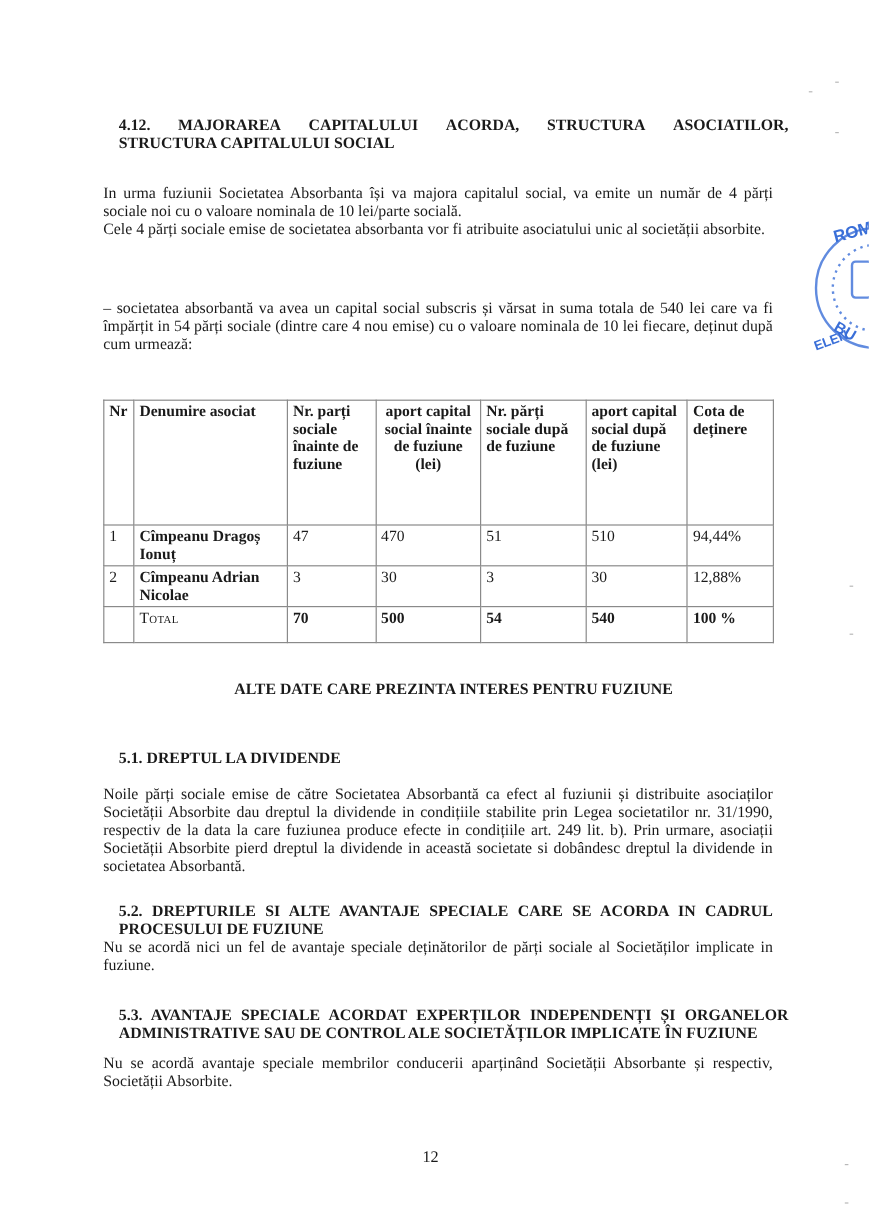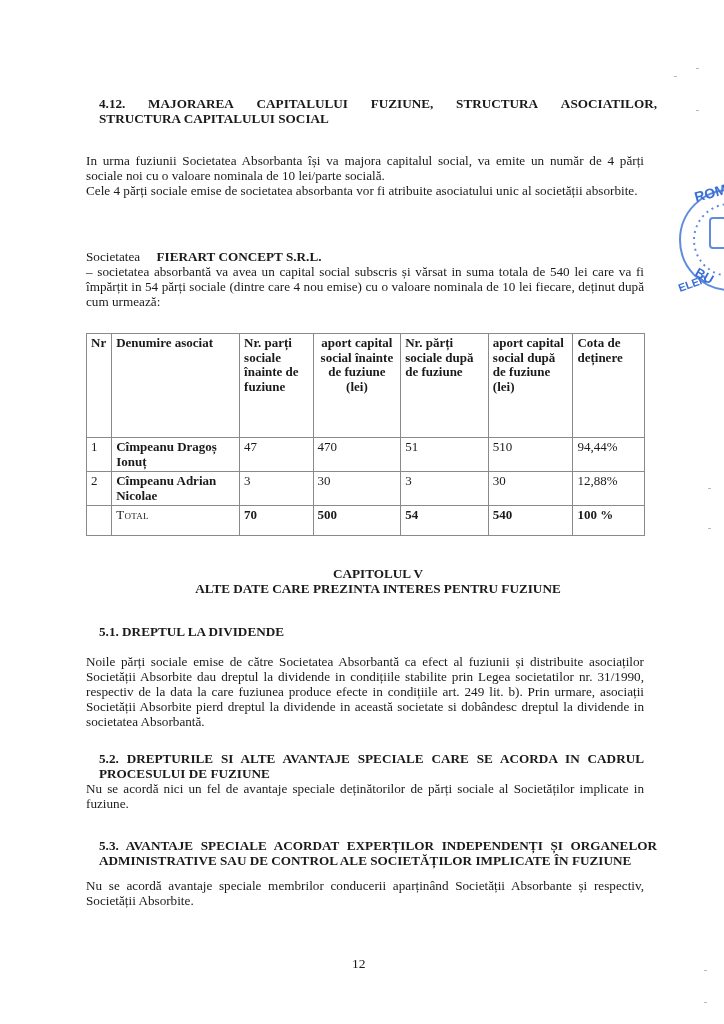--- a/index.html
+++ b/index.html
@@ -41,34 +41,33 @@
 </head>
 <body>
 
 <div class="page">
 
   <div class="block bold h412">
     <div class="l1">
       <span>4.12.</span>
       <span>MAJORAREA</span>
       <span>CAPITALULUI</span>
-      <span>FUZIUNE,</span>
+      <span>ACORDA,</span>
       <span>STRUCTURA</span>
       <span>ASOCIATILOR,</span>
     </div>
     <div>STRUCTURA CAPITALULUI SOCIAL</div>
   </div>
 
   <div class="block justify p1">
     <div>In urma fuziunii Societatea Absorbanta își va majora capitalul social, va emite un număr de 4 părți sociale noi cu o valoare nominala  de 10 lei/parte socială.</div>
     <div>Cele 4 părți sociale emise de societatea absorbanta vor fi atribuite asociatului unic al societății absorbite.</div>
   </div>
 
   <div class="block justify p2">
-    <div><span>Societatea </span><span class="bold">FIERART CONCEPT S.R.L.</span></div>
     <div>– societatea absorbantă va avea un capital social subscris și vărsat in suma totala de 540 lei care va fi împărțit in 54 părți sociale (dintre care 4 nou emise) cu o valoare nominala de 10 lei fiecare, deținut după cum urmează:</div>
   </div>
 
   <table class="assoc">
     <tbody>
         <tr class="hdr">
       <th class="c0">Nr</th>
       <th class="c1">Denumire asociat</th>
       <th class="c2">Nr. parți sociale înainte de fuziune</th>
       <th class="c3">aport capital social înainte de fuziune (lei)</th>
@@ -100,21 +99,20 @@
       <td class="num bold">70</td>
       <td class="num bold">500</td>
       <td class="num bold">54</td>
       <td class="num bold">540</td>
       <td class="num bold">100 %</td>
     </tr>
   </tbody>
     </table>
 
   <div class="block center bold chap">
-    <div>CAPITOLUL V</div>
     <div>ALTE DATE CARE PREZINTA INTERES PENTRU FUZIUNE</div>
   </div>
 
   <div class="block bold h51">5.1. DREPTUL LA DIVIDENDE</div>
   <div class="block justify p51">Noile părți sociale emise de către Societatea Absorbantă ca efect al fuziunii și distribuite asociaților Societății Absorbite  dau dreptul la dividende in condițiile stabilite  prin Legea societatilor nr. 31/1990, respectiv de la data la care fuziunea produce efecte in condițiile art. 249 lit. b). Prin urmare, asociații Societății Absorbite pierd dreptul la dividende in această societate si dobândesc dreptul la dividende in societatea Absorbantă.</div>
 
   <div class="block h52">
     <div class="bold justify">5.2. DREPTURILE SI ALTE AVANTAJE SPECIALE CARE SE ACORDA IN CADRUL PROCESULUI DE FUZIUNE</div>
     <div class="justify">Nu se acordă nici un fel de avantaje speciale deținătorilor de părți sociale al Societăților implicate in fuziune.</div>
   </div>

